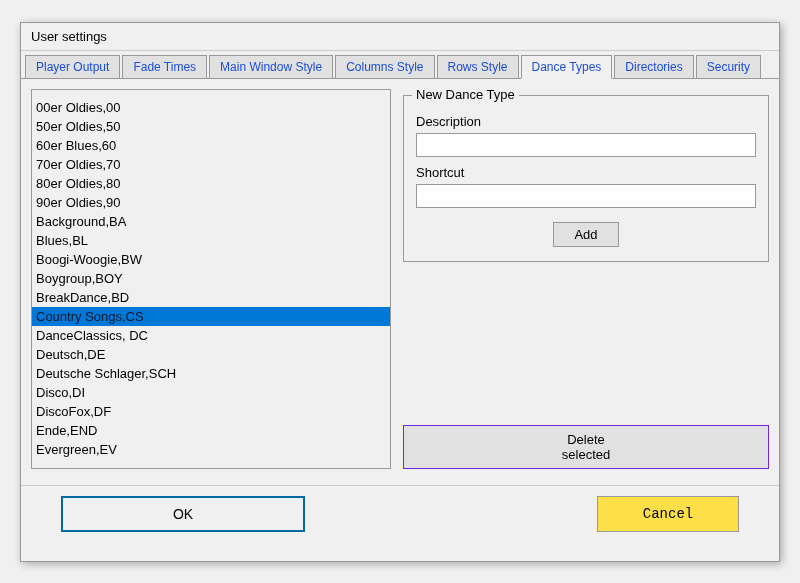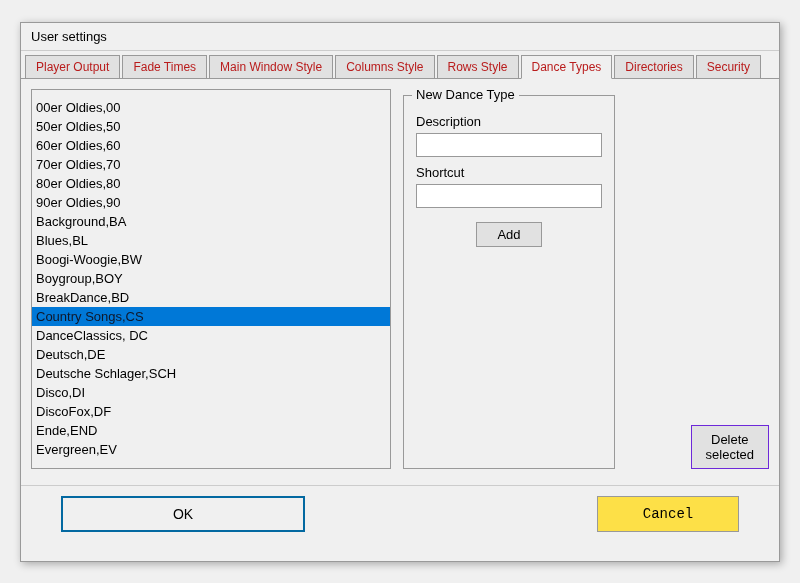--- a/index.html
+++ b/index.html
@@ -41,21 +41,21 @@
     }
 
     .tab {
       padding: 4px 10px;
       border: 1px solid #999;
       border-bottom: none;
       background: #e1e1e1;
       cursor: pointer;
       margin-right: 2px;
       font-size: 12px;
-      color: #b91c1c;
+      color: #1d4ed8;
       white-space: nowrap;
     }
 
     .tab.active {
       background: #f0f0f0;
       border-bottom: 1px solid #f0f0f0;
       margin-bottom: -1px;
       z-index: 1;
     }
 
@@ -77,21 +77,21 @@
     }
 
     .list-item.selected {
       background: #0078d7;
       color: #0f172a;
     }
 
     .right-panel {
       flex: 1;
       display: flex;
-      flex-direction: row;
+      flex-direction: column;
     }
 
     .group-box {
       border: 1px solid #999;
       padding: 10px 12px 14px 12px;
       position: relative;
       margin-top: 6px;
     }
 
     .group-box-title {
@@ -213,21 +213,21 @@
       <div class="tab">Directories</div>
       <div class="tab">Security</div>
     </div>
 
   <div class="content">
     <div class="left-panel">
       <div class="list-wrapper">
         <div class="list-items-inner" id="dance-list">
             <div class="list-item">00er Oldies,00</div>
             <div class="list-item">50er Oldies,50</div>
-            <div class="list-item">60er Oldies,60</div>
+            <div class="list-item">60er Blues,60</div>
             <div class="list-item">70er Oldies,70</div>
             <div class="list-item">80er Oldies,80</div>
             <div class="list-item">90er Oldies,90</div>
             <div class="list-item">Background,BA</div>
             <div class="list-item">Blues,BL</div>
             <div class="list-item">Boogi-Woogie,BW</div>
             <div class="list-item">Boygroup,BOY</div>
             <div class="list-item">BreakDance,BD</div>
             <div class="list-item selected">Country Songs,CS</div>
             <div class="list-item">DanceClassics, DC</div>

